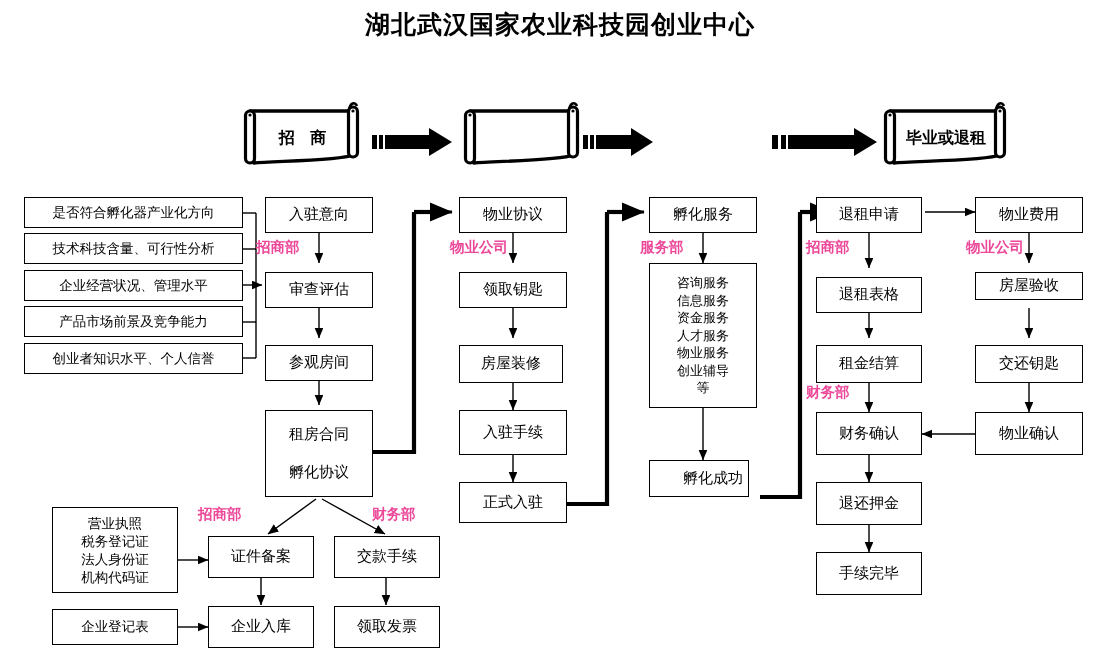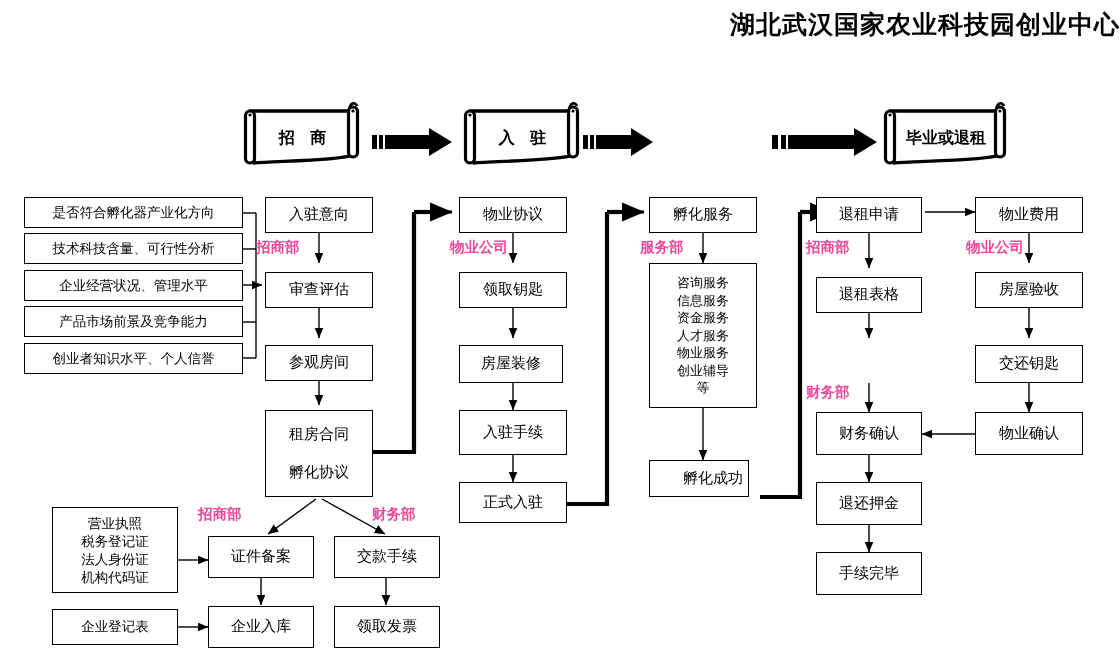--- a/index.html
+++ b/index.html
@@ -13,21 +13,21 @@
     position:relative;
     width:1120px;
     height:665px;
     overflow:hidden;
     background:#ffffff;
   }
   
   .title{
     position:absolute;
     left:0; width:1120px;
-    text-align:right;
+    text-align:center;
     font-family:"DejaVu Serif","Liberation Serif",serif;
     font-weight:700;
     font-size:25px;
     letter-spacing:1px;
     white-space:nowrap;
   }
   #title-line1{ top:8px; }
   #title-line2{ top:45px; }
 
   
@@ -216,21 +216,20 @@
 
   <div class="scroll" style="left:460px; top:112px;">
     <svg width="125" height="80" viewBox="0 0 125 80">
       <path d="M109,12 C110,5 115,3 117,8" stroke="#000" stroke-width="2.6" fill="none"></path>
       <path d="M10,13 L113,13 L113,57 C100,63 30,63 14,65 L10,13 Z" fill="#fff" stroke="#000" stroke-width="3.4" stroke-linejoin="round"></path>
       <rect x="5.5" y="13" width="9" height="52" rx="4.5" fill="#fff" stroke="#000" stroke-width="3.2"></rect>
       <rect x="108.5" y="9" width="9" height="50" rx="4.5" fill="#fff" stroke="#000" stroke-width="3.2"></rect>
       <circle cx="10" cy="17" r="1.6" fill="#000"></circle>
       <circle cx="113" cy="13" r="1.6" fill="#000"></circle>
     </svg>
-    <div class="lbl">入  驻</div>
   </div>
 
 
   <div class="scroll" style="left:880px; top:112px; width:132px;">
     <svg width="132" height="80" viewBox="0 0 132 80">
       <path d="M116,12 C117,5 122,3 124,8" stroke="#000" stroke-width="2.6" fill="none"></path>
       <path d="M10,13 L120,13 L120,57 C106,63 30,63 14,65 L10,13 Z" fill="#fff" stroke="#000" stroke-width="3.4" stroke-linejoin="round"></path>
       <rect x="5.5" y="13" width="9" height="52" rx="4.5" fill="#fff" stroke="#000" stroke-width="3.2"></rect>
       <rect x="115.5" y="9" width="9" height="50" rx="4.5" fill="#fff" stroke="#000" stroke-width="3.2"></rect>
       <circle cx="10" cy="17" r="1.6" fill="#000"></circle>
@@ -292,28 +291,29 @@
     <span class="ln">人才服务</span>
     <span class="ln">物业服务</span>
     <span class="ln">创业辅导</span>
     <span class="ln">等</span>
   </div>
   <div class="box" style="left:649px; top:460px; width:100px; height:37px;padding-left:28px;">孵化成功</div>
 
   <div class="box" style="left:816px; top:197px; width:106px; height:36px;">退租申请</div>
   <div class="dept" style="left:806px; top:238px;">招商部</div>
   <div class="box" style="left:816px; top:277px; width:106px; height:36px;">退租表格</div>
+  <div class="box" style="left:816px; top:345px; width:106px; height:38px;">租金结算</div>
   <div class="dept" style="left:806px; top:383px;">财务部</div>
   <div class="box" style="left:816px; top:412px; width:106px; height:43px;">财务确认</div>
   <div class="box" style="left:816px; top:482px; width:106px; height:43px;">退还押金</div>
   <div class="box" style="left:816px; top:552px; width:106px; height:43px;">手续完毕</div>
 
   <div class="box" style="left:975px; top:197px; width:108px; height:36px;">物业费用</div>
   <div class="dept" style="left:966px; top:238px;">物业公司</div>
-  <div class="box" style="left:975px; top:272px; width:108px; height:36px;">房屋验收</div>
+  <div class="box" style="left:975px; top:272px; width:108px; height:28px;">房屋验收</div>
   <div class="box" style="left:975px; top:345px; width:108px; height:38px;">交还钥匙</div>
   <div class="box" style="left:975px; top:412px; width:108px; height:43px;">物业确认</div>
 
   <div class="box multi small" style="left:52px; top:507px; width:126px; height:86px; font-size:13.5px;">
     <span class="ln">营业执照</span>
     <span class="ln">税务登记证</span>
     <span class="ln">法人身份证</span>
     <span class="ln">机构代码证</span>
   </div>
   <div class="box small" style="left:52px; top:609px; width:126px; height:36px;">企业登记表</div>

